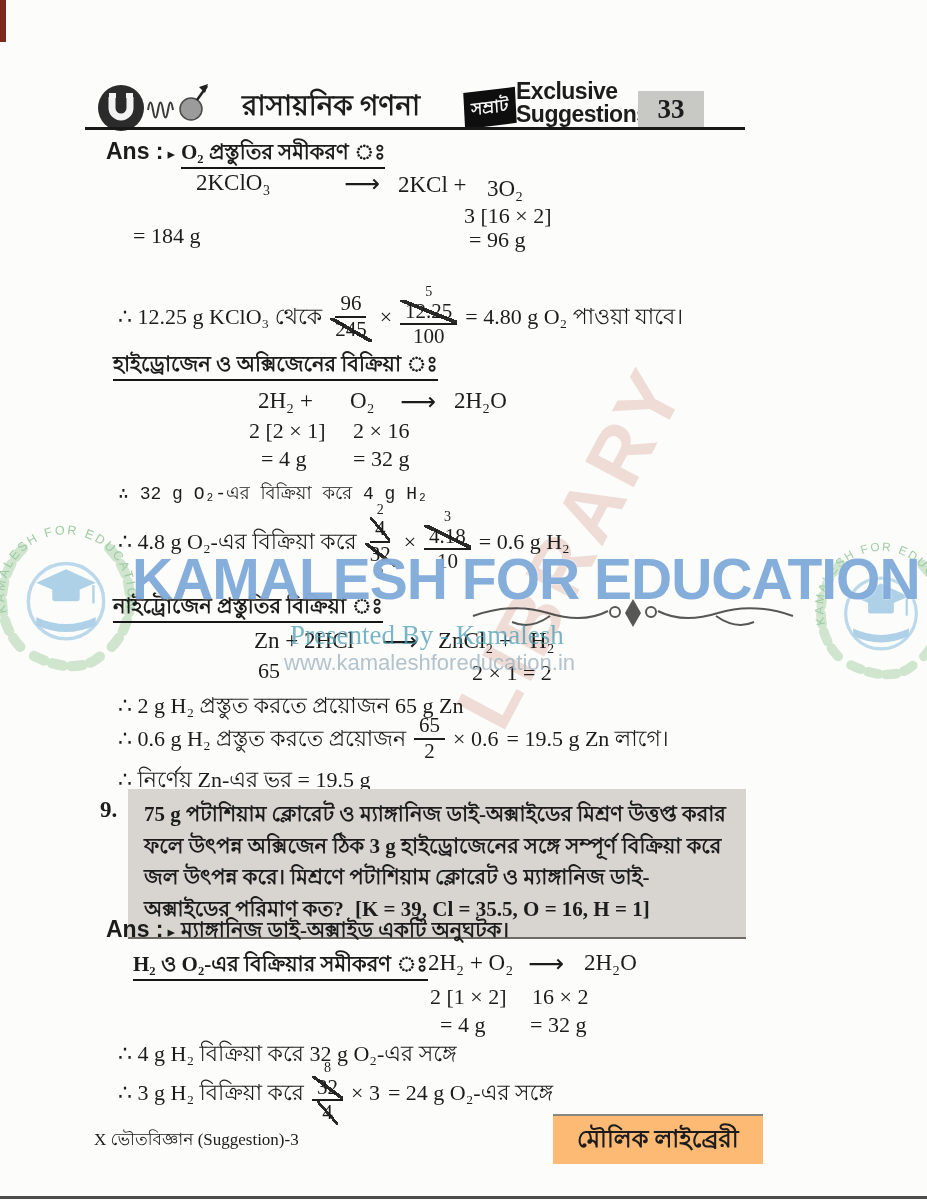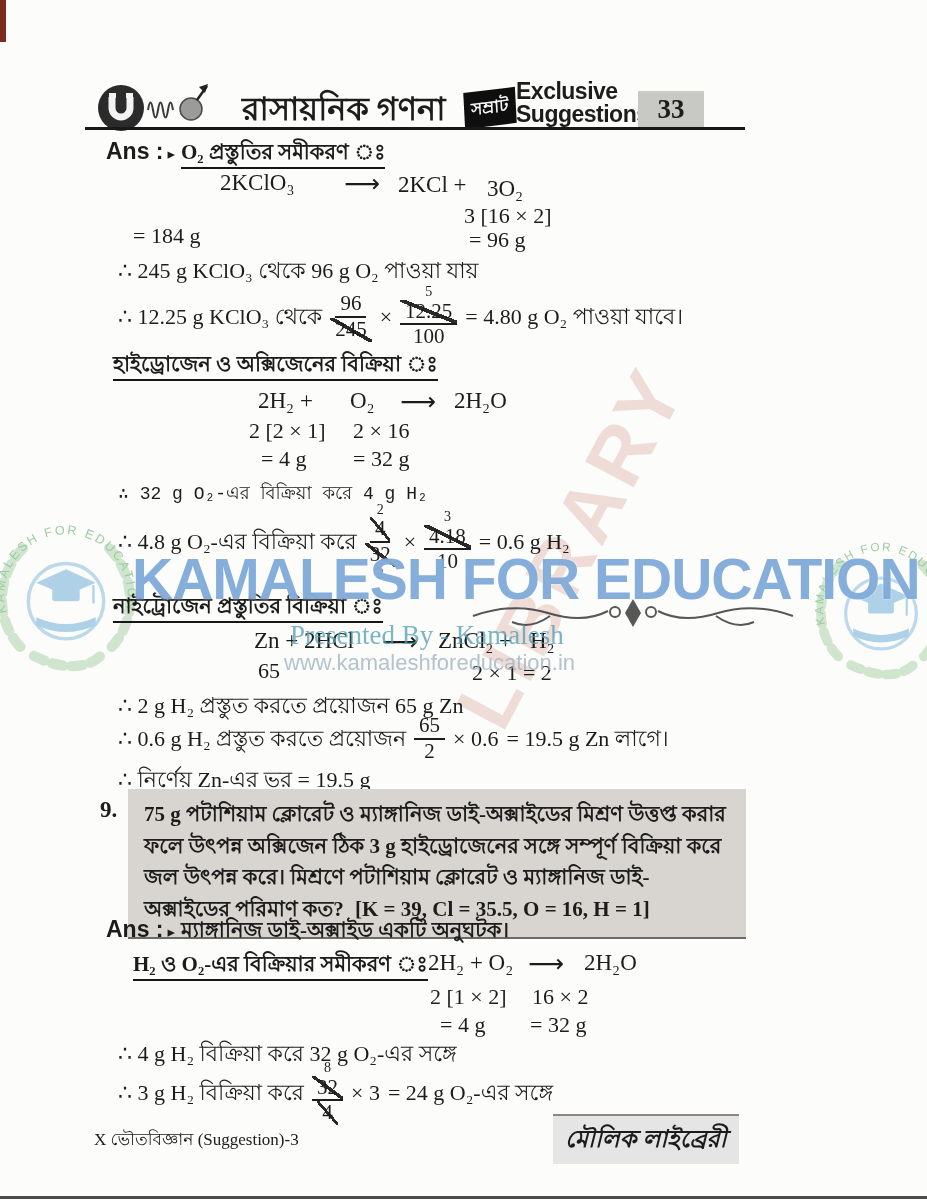--- a/index.html
+++ b/index.html
@@ -21,21 +21,21 @@
   .cancel{background-image:linear-gradient(to top right,transparent 46%,#2a2a2a 46%,#2a2a2a 55%,transparent 55%);}
   .rule{position:absolute;background:#181818;}
   .q9box{background:#d8d5d0;padding:10px 14px 12px 16px;font-size:21px;line-height:1.5;
          font-weight:600;white-space:normal;border-bottom:2px solid #6d6a66;}
   .q9box .const{font-weight:bold;margin-left:6px;}
   .badge-stamp{background:#0e0e0e;color:#f5f5f5;font-weight:bold;font-size:17px;padding:4px 7px;
                transform:rotate(-7deg) skewX(-4deg);display:inline-block;}
   .badge-text{font-family:"Liberation Sans","DejaVu Sans",sans-serif;font-weight:bold;font-size:23px;line-height:23px;letter-spacing:-0.5px;}
   .pagenum{background:#c8c8c5;font-weight:bold;font-size:27px;width:66px;height:36px;
            display:flex;align-items:center;justify-content:center;}
-  .f-box{background:#e5e5e5;font-size:24px;font-weight:bold;padding:4px 12px;border-top:2px solid #8a8781;font-style:italic;}
+  .f-box{background:#fdba74;font-size:24px;font-weight:bold;padding:4px 24px;border-top:2px solid #8a8781;}
   .wm-big{font-family:"Liberation Sans","DejaVu Sans",sans-serif;font-weight:800;font-size:57px;
           letter-spacing:-1px;color:rgba(104,154,210,0.8);text-shadow:0 0 2px rgba(255,255,255,0.9);z-index:6;}
   .wm-presented{font-size:27px;color:rgba(78,158,178,0.75);z-index:6;}
   .wm-url{font-family:"Liberation Sans","DejaVu Sans",sans-serif;font-size:22px;color:rgba(160,180,194,0.8);z-index:6;}
   .wm-diagonal{font-family:"Liberation Sans","DejaVu Sans",sans-serif;font-weight:800;font-size:80px;
                letter-spacing:6px;color:rgba(223,182,170,0.45);transform:rotate(-62deg);
                transform-origin:0 0;z-index:1;}
   .content{z-index:3;}
   .wm-logo{z-index:1;opacity:0.95;}
   .flourish{z-index:5;opacity:0.8;}
@@ -94,49 +94,48 @@
     <circle cx="25" cy="30" r="23" fill="#2b2b2b"></circle>
     <path d="M16 19 v11 a9 9 0 0 0 18 0 v-11" stroke="#f3f3f3" stroke-width="7" fill="none"></path>
     <rect x="13" y="15" width="7" height="5" fill="#f3f3f3"></rect>
     <rect x="30" y="15" width="7" height="5" fill="#f3f3f3"></rect>
     <path d="M52 32 q2.5 -15 5 0 q2.5 15 5 0 q2.5 -15 5 0 q2.5 15 5 0 q2.5 -15 5 0" stroke="#3a3a3a" stroke-width="2" fill="none"></path>
     <circle cx="95" cy="31" r="11" fill="#9b9b9b" stroke="#4a4a4a" stroke-width="1.5"></circle>
     <line x1="101" y1="22" x2="111" y2="8" stroke="#222" stroke-width="2.5"></line>
     <polygon points="112,6 103,9 109,15" fill="#222"></polygon>
   </svg>
 
-  <div class="abs content b" style="left:242px;top:84px;font-size:32px;">রাসায়নিক গণনা</div>
+  <div class="abs content b" style="left:242px;top:84px;font-size:28px;">রাসায়নিক গণনা</div>
 
   <div class="abs content" style="left:464px;top:90px;">
     <span class="badge-stamp">সম্রাট</span>
   </div>
   <div class="abs content badge-text" style="left:516px;top:80px;">
     <div>Exclusive</div>
     <div>Suggestions</div>
   </div>
 
   <div class="abs content pagenum" style="left:638px;top:91px;">
     <span>33</span>
   </div>
 
   <div class="rule content" style="left:85px;top:127px;width:660px;height:3px;"></div>
 
   <div class="abs content" style="left:106px;top:136px;">
     <span class="ans-label">Ans :</span><span class="pointer">▸</span><span class="sec-head">O₂ প্রস্তুতির সমীকরণ ঃ</span>
   </div>
 
-  <div class="abs content eq" style="left:196px;top:170px;margin-left:24px;">2KClO₃</div>
+  <div class="abs content eq" style="left:196px;top:170px;">2KClO₃</div>
   <div class="abs content arrow" style="left:344px;top:169px;">⟶</div>
   <div class="abs content eq" style="left:398px;top:172px;">2KCl +</div>
   <div class="abs content eq" style="left:487px;top:176px;">3O₂</div>
   <div class="abs content eq" style="left:464px;top:203px;font-size:22px;">3 [16 × 2]</div>
   <div class="abs content eq" style="left:133px;top:223px;font-size:22px;">= 184 g</div>
   <div class="abs content eq" style="left:469px;top:227px;font-size:22px;">= 96 g</div>
 
-  <div class="abs content" style="left:118px;top:253px;font-size:22px;">∴ 245 g KClO₃ থেকে 96 g O₂ পাওয়া যায়</div>
 
   <div class="abs content mline" style="left:118px;top:284px;height:66px;">
     <span>∴ 12.25 g KClO₃ থেকে</span>
     <span class="frac">
       <span class="fnum">96</span>
       <span class="fden cancel">245</span>
     </span>
     <span>×</span>
     <span class="frac">
       <span class="tiny">5</span>

